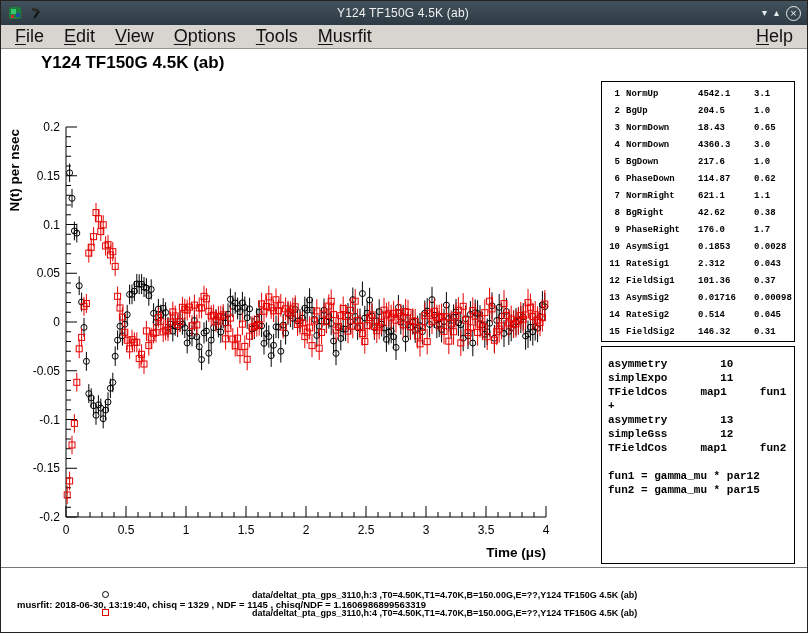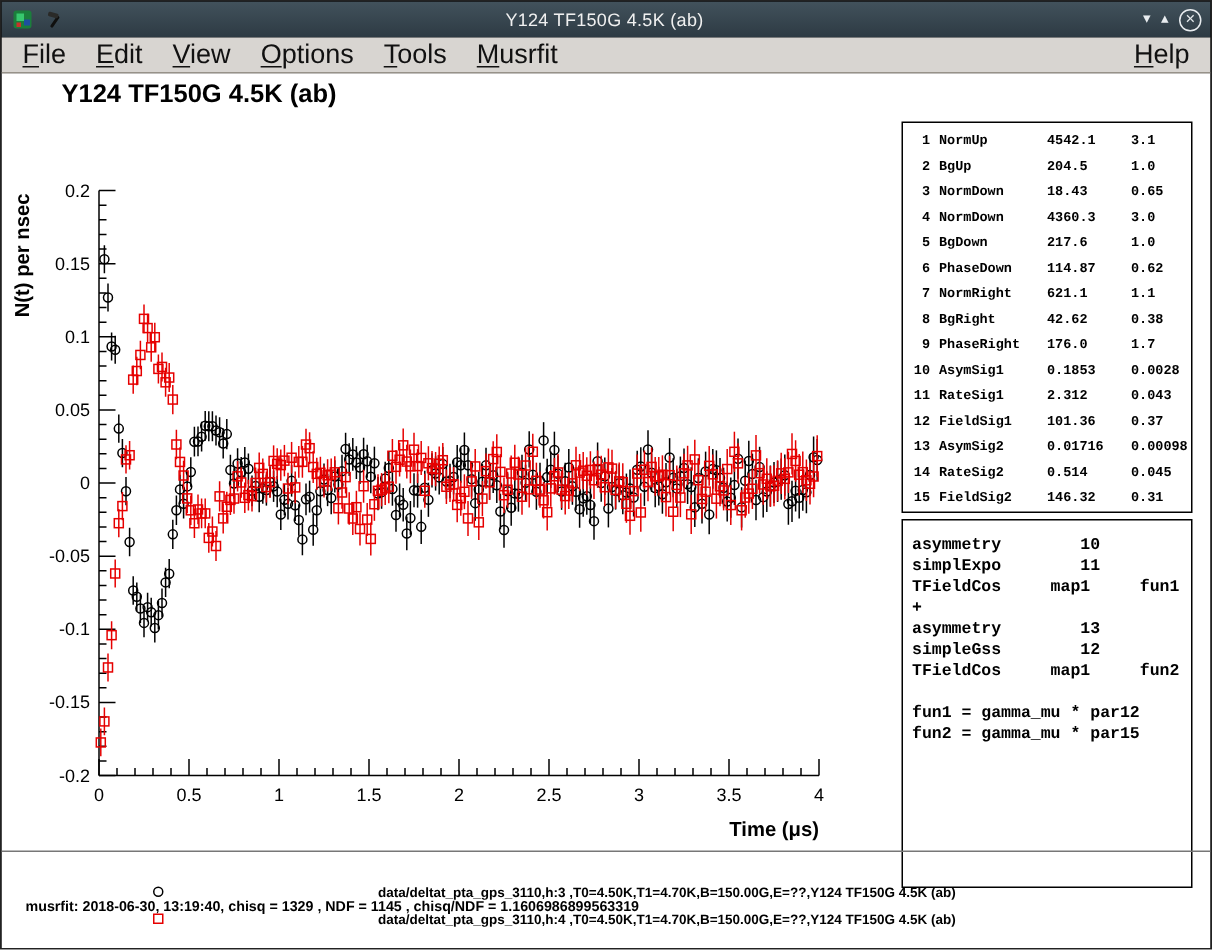--- a/index.html
+++ b/index.html
@@ -27,21 +27,21 @@
   .chart { position:absolute; left:0; top:28px; }
   .chart text { fill:#000; }
   .tick-label { font:12px "Liberation Sans",sans-serif; }
   .ax-title { font:700 13.5px "Liberation Sans",sans-serif; }
 
   
   .param-box { position:absolute; left:600px; top:32px; width:194px; height:261px; border:1px solid #000; background:#fff; padding:3px 0 0 4px; overflow:hidden; }
   .param-row { display:grid; grid-template-columns:18px 70px 54px 1fr; column-gap:2px; font:700 9px "Liberation Mono",monospace; height:17px; align-items:center; color:#000; }
   .param-idx { text-align:right; padding-right:4px; }
 
-  .theory-box { position:absolute; left:600px; top:297px; width:194px; height:246px; border:1px solid #000; background:#fff; padding:10px 0 0 6px; overflow:hidden; }
+  .theory-box { position:absolute; left:600px; top:297px; width:194px; height:218px; border:1px solid #000; background:#fff; padding:10px 0 0 6px; overflow:hidden; }
   .theory-line { font:700 11px "Liberation Mono",monospace; white-space:pre; min-height:14px; line-height:14px; color:#000; }
 
   
   .divider { position:absolute; left:0; top:518px; width:100%; border-top:1px solid #777; }
   .status { position:absolute; left:16px; top:522px; font:700 9.5px "Liberation Sans",sans-serif; color:#000;margin-top:28px; }
   .legend { position:absolute; left:0; top:538px; width:100%; }
   .legend-row { position:relative; height:18px; }
   .legend-marker { position:absolute; left:101px; top:4px; width:7px; height:7px; border:1px solid #000; background:transparent; }
   .legend-marker.circle { border-radius:50%; }
   .legend-text { position:absolute; left:204px; top:3px; font:700 9px "Liberation Sans",sans-serif; color:#000; white-space:nowrap;padding-left:47px; }

